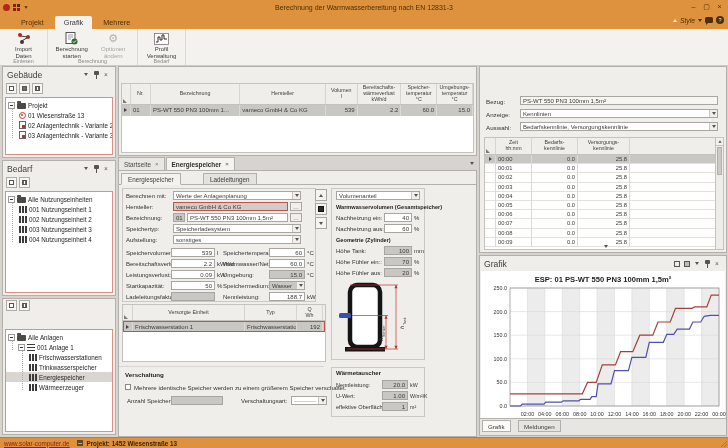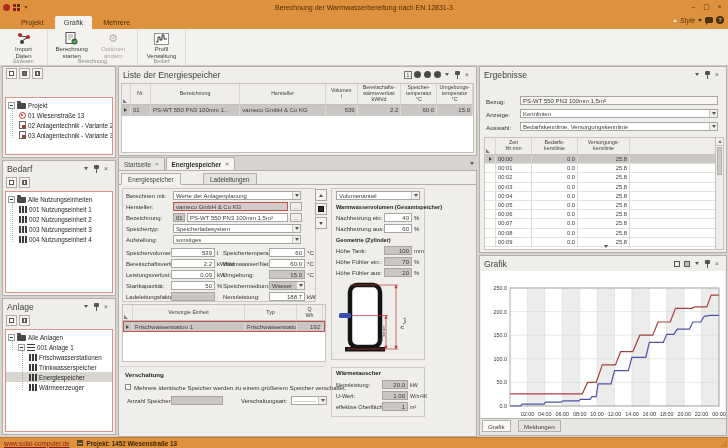--- a/index.html
+++ b/index.html
@@ -203,20 +203,31 @@
             </svg>
       </span>
       <span style="white-space: pre-line;">Profil
 Verwaltung</span>
     </div>
     <div class="rgroup-label">Bedarf</div>
   </div>
 </div>
 
 <div class="panel" style="left:2px;top:66px;width:114px;height:92px;">
+  <div class="phead">
+    <span>Gebäude</span>
+        <span class="sp"></span>
+    <span class="picon">
+          <span class="tri-down"></span>
+        </span>
+    <span class="picon">
+          <span class="pin-ic"></span>
+        </span>
+    <span class="picon">×</span>
+  </div>
   <div class="ptools">
     <span class="tbtn">
           <span class="sq"></span>
         </span>
     <span class="tbtn">
           <span class="sq fill"></span>
         </span>
     <span class="tbtn">
           <span class="sq grid"></span>
         </span>
@@ -287,31 +298,20 @@
           </div>
       <div class="titem" style="padding-left:13px;">
             <span class="ic ic-bars"></span>
             <span>004 Nutzungseinheit 4</span>
           </div>
     </div>
   </div>
 </div>
 
 <div class="panel" style="left:2px;top:298px;width:114px;height:137px;">
-  <div class="phead">
-    <span>Anlage</span>
-        <span class="sp"></span>
-    <span class="picon">
-          <span class="tri-down"></span>
-        </span>
-    <span class="picon">
-          <span class="pin-ic"></span>
-        </span>
-    <span class="picon">×</span>
-  </div>
   <div class="ptools">
     <span class="tbtn">
           <span class="sq"></span>
         </span>
     <span class="tbtn">
           <span class="sq grid"></span>
         </span>
   </div>
   <div class="pcontent" style="top:30px;">
     <div class="tree">
@@ -341,41 +341,20 @@
           </div>
       <div class="titem" style="padding-left:23px;">
             <span class="ic ic-bars"></span>
             <span>Wärmeerzeuger</span>
           </div>
     </div>
   </div>
 </div>
 
 <div class="panel" style="left:118px;top:66px;width:359px;height:90px;">
-  <div class="phead">
-    <span>Liste der Energiespeicher</span>
-        <span class="sp"></span>
-    <span class="picon" style="border:1px solid #777;width:8px;height:8px;font-size:5px;">1</span>
-    <span class="picon">
-          <span style="width:7px;height:7px;border-radius:50%;background:#4a4a4a;"></span>
-        </span>
-    <span class="picon">
-          <span style="width:7px;height:7px;border-radius:50%;background:#4a4a4a;"></span>
-        </span>
-    <span class="picon">
-          <span style="width:7px;height:7px;border-radius:50%;background:#4a4a4a;"></span>
-        </span>
-    <span class="picon">
-          <span class="tri-down"></span>
-        </span>
-    <span class="picon">
-          <span class="pin-ic"></span>
-        </span>
-    <span class="picon">×</span>
-  </div>
   <div class="grid" style="left:2px;top:16px;right:2px;bottom:2px;">
     <div class="ghead">
       <span class="gh selh" style="width: 9px; white-space: pre-line;"></span>
       <span class="gh" style="width: 20px; white-space: pre-line;">Nr.</span>
       <span class="gh" style="width: 90px; white-space: pre-line;">Bezeichnung</span>
       <span class="gh" style="width: 86px; white-space: pre-line;">Hersteller</span>
       <span class="gh" style="width: 32px; white-space: pre-line;">Volumen
 l</span>
       <span class="gh" style="width: 44px; white-space: pre-line;">Bereitschafts-
 wärmeverlust
@@ -640,31 +619,20 @@
     <span class="unit" style="left:78px;top:25px;font-size:5.3px;">W/m²/K</span>
     <span class="lbl" style="left:4px;top:36px;font-size:5.6px;">effektive Oberfläche:</span>
     <div class="fld ro num" style="left:50px;top:34px;width:26px;">
           <span>1</span>
         </div>
     <span class="unit" style="left:78px;top:36px;font-size:5.3px;">m²</span>
   </div>
 </div>
 
 <div class="panel" style="left:479px;top:66px;width:248px;height:187px;">
-  <div class="phead">
-    <span>Ergebnisse</span>
-        <span class="sp"></span>
-    <span class="picon">
-          <span class="tri-down"></span>
-        </span>
-    <span class="picon">
-          <span class="pin-ic"></span>
-        </span>
-    <span class="picon">×</span>
-  </div>
   <span class="efield-lbl" style="left:6px;top:31px;">Bezug:</span>
   <div class="fld lite" style="left:40px;top:29px;width:198px;">
         <span>PS-WT 550 PN3 100mm 1,5m²</span>
       </div>
   <span class="efield-lbl" style="left:6px;top:44px;">Anzeige:</span>
   <div class="fld combo" style="left:40px;top:42px;width:198px;">
         <span>Kennlinien</span>
         <span class="combo-btn">
           <span class="tri-down"></span>
         </span>
@@ -784,20 +752,21 @@
         </span>
     <span class="picon">
           <span class="tri-down"></span>
         </span>
     <span class="picon">
           <span class="pin-ic"></span>
         </span>
     <span class="picon">×</span>
   </div>
   <div style="position:absolute;left:1px;top:15px;right:1px;bottom:17px;background:#fff;">
+    <div id="chart-title" style="top:4px;">ESP: 01 PS-WT 550 PN3 100mm 1,5m²</div>
     <svg id="chart" width="244" height="136" style="position:absolute;left:1px;top:13px;">
           <rect x="28" y="4" width="17.416666666666668" height="118" fill="#FFFFFF"></rect>
           <rect x="45.416666666666664" y="4" width="17.416666666666668" height="118" fill="#ECECEC"></rect>
           <rect x="62.83333333333333" y="4" width="17.416666666666668" height="118" fill="#FFFFFF"></rect>
           <rect x="80.25" y="4" width="17.416666666666668" height="118" fill="#ECECEC"></rect>
           <rect x="97.66666666666666" y="4" width="17.416666666666668" height="118" fill="#FFFFFF"></rect>
           <rect x="115.08333333333334" y="4" width="17.416666666666668" height="118" fill="#ECECEC"></rect>
           <rect x="132.5" y="4" width="17.416666666666668" height="118" fill="#FFFFFF"></rect>
           <rect x="149.91666666666669" y="4" width="17.416666666666668" height="118" fill="#ECECEC"></rect>
           <rect x="167.33333333333331" y="4" width="17.416666666666668" height="118" fill="#FFFFFF"></rect>

